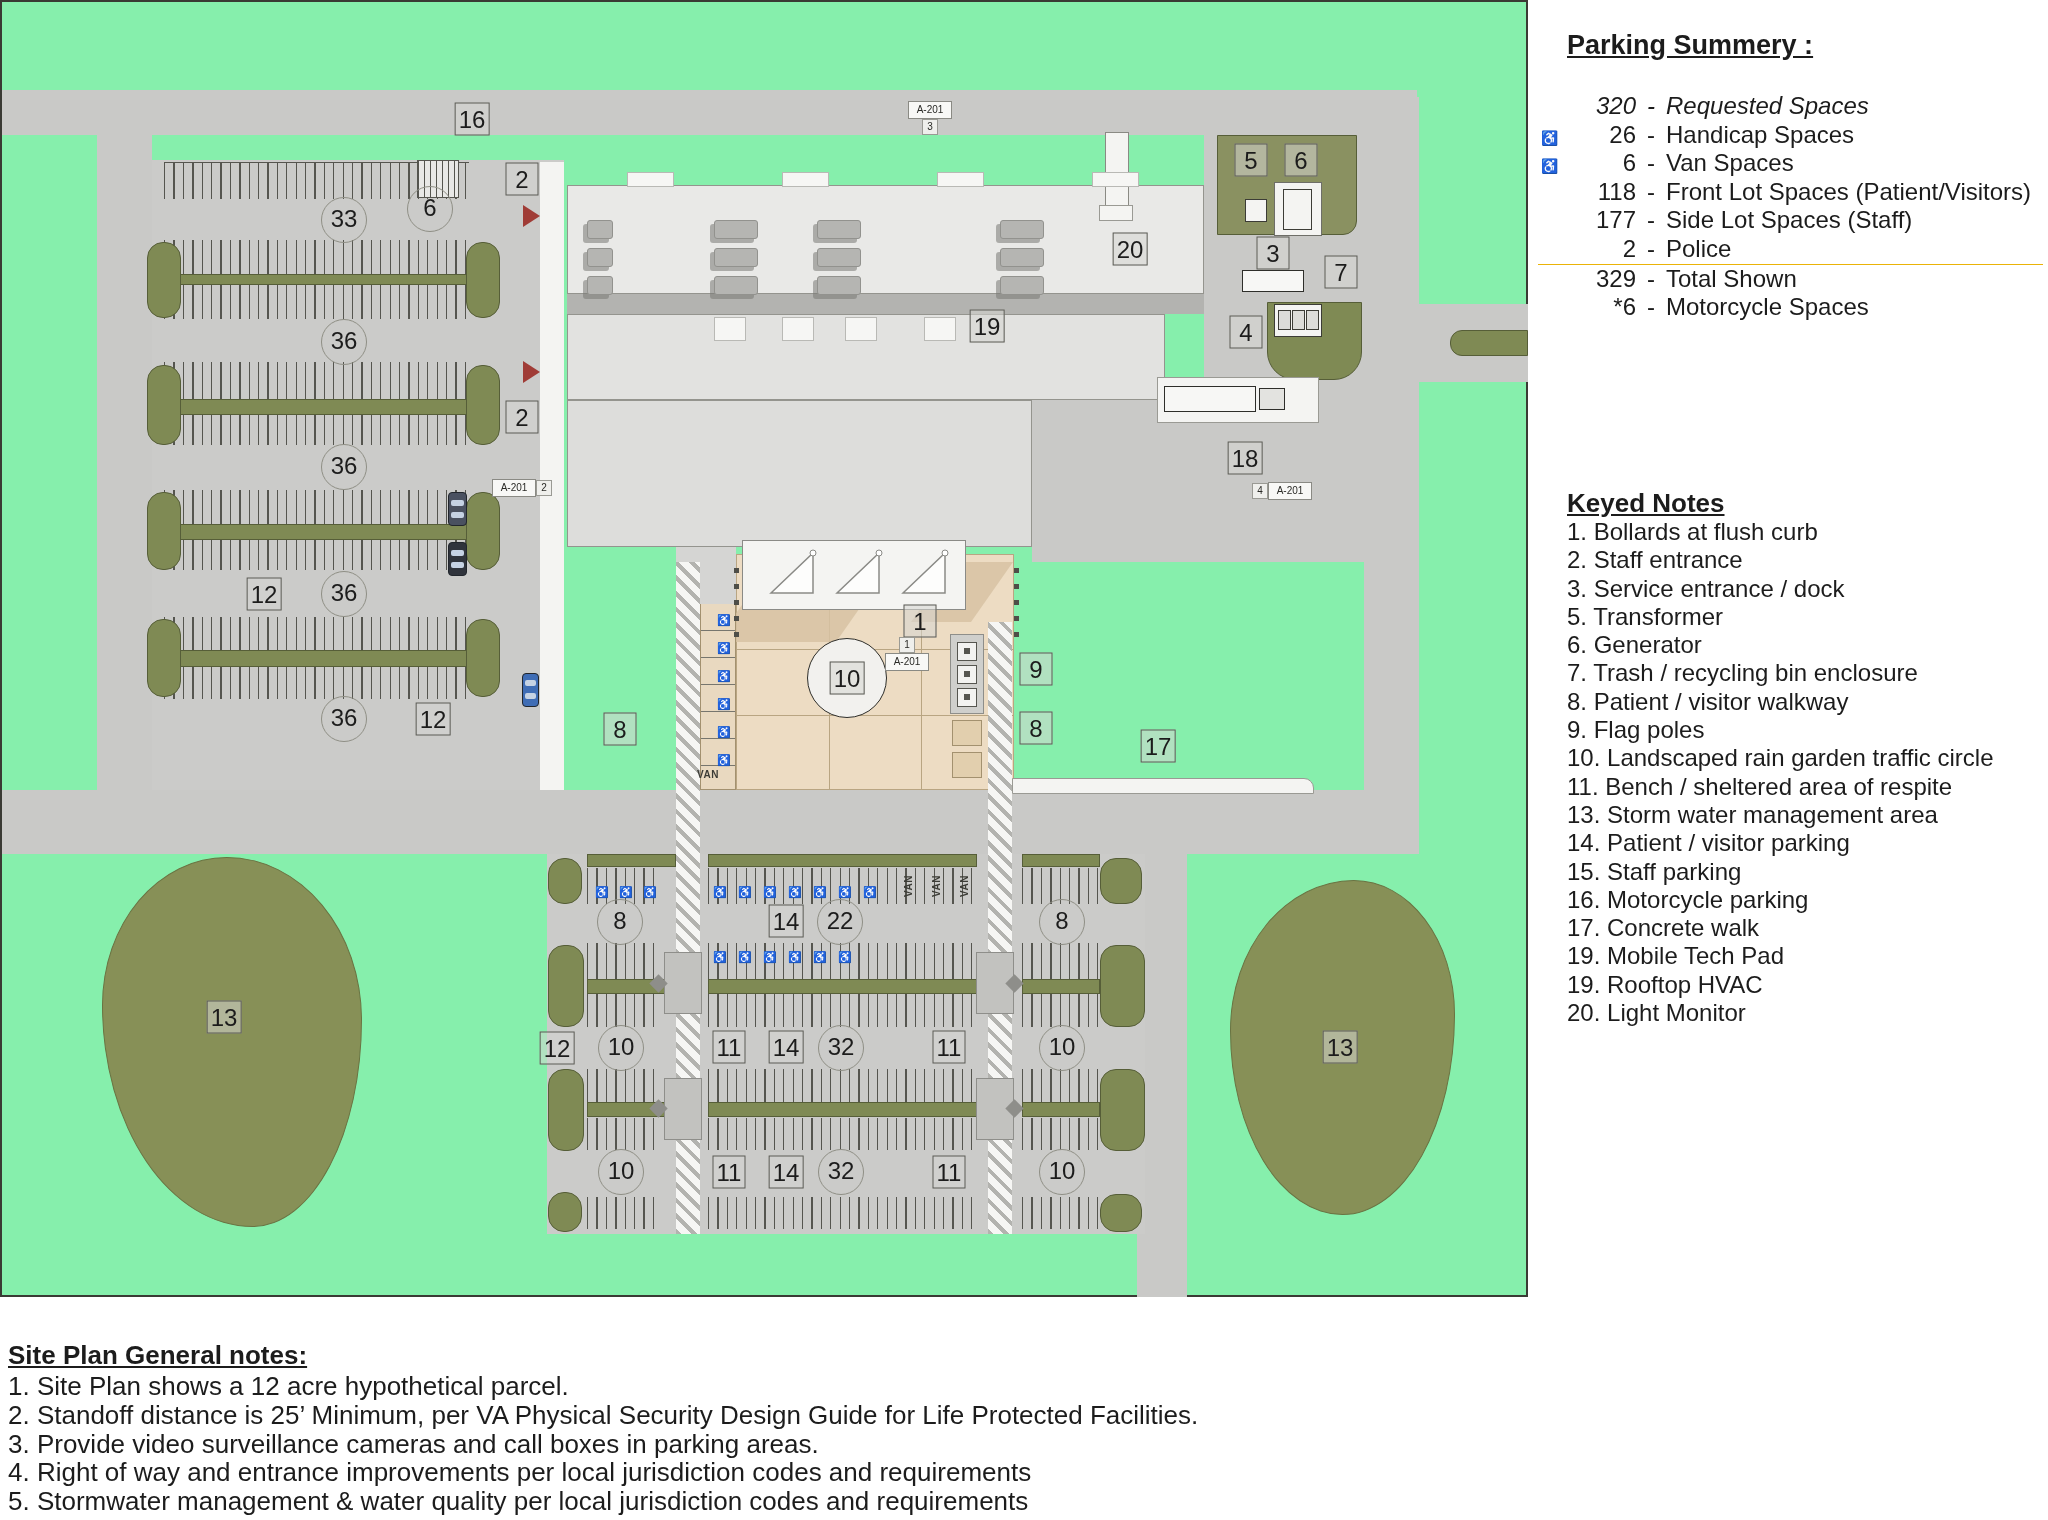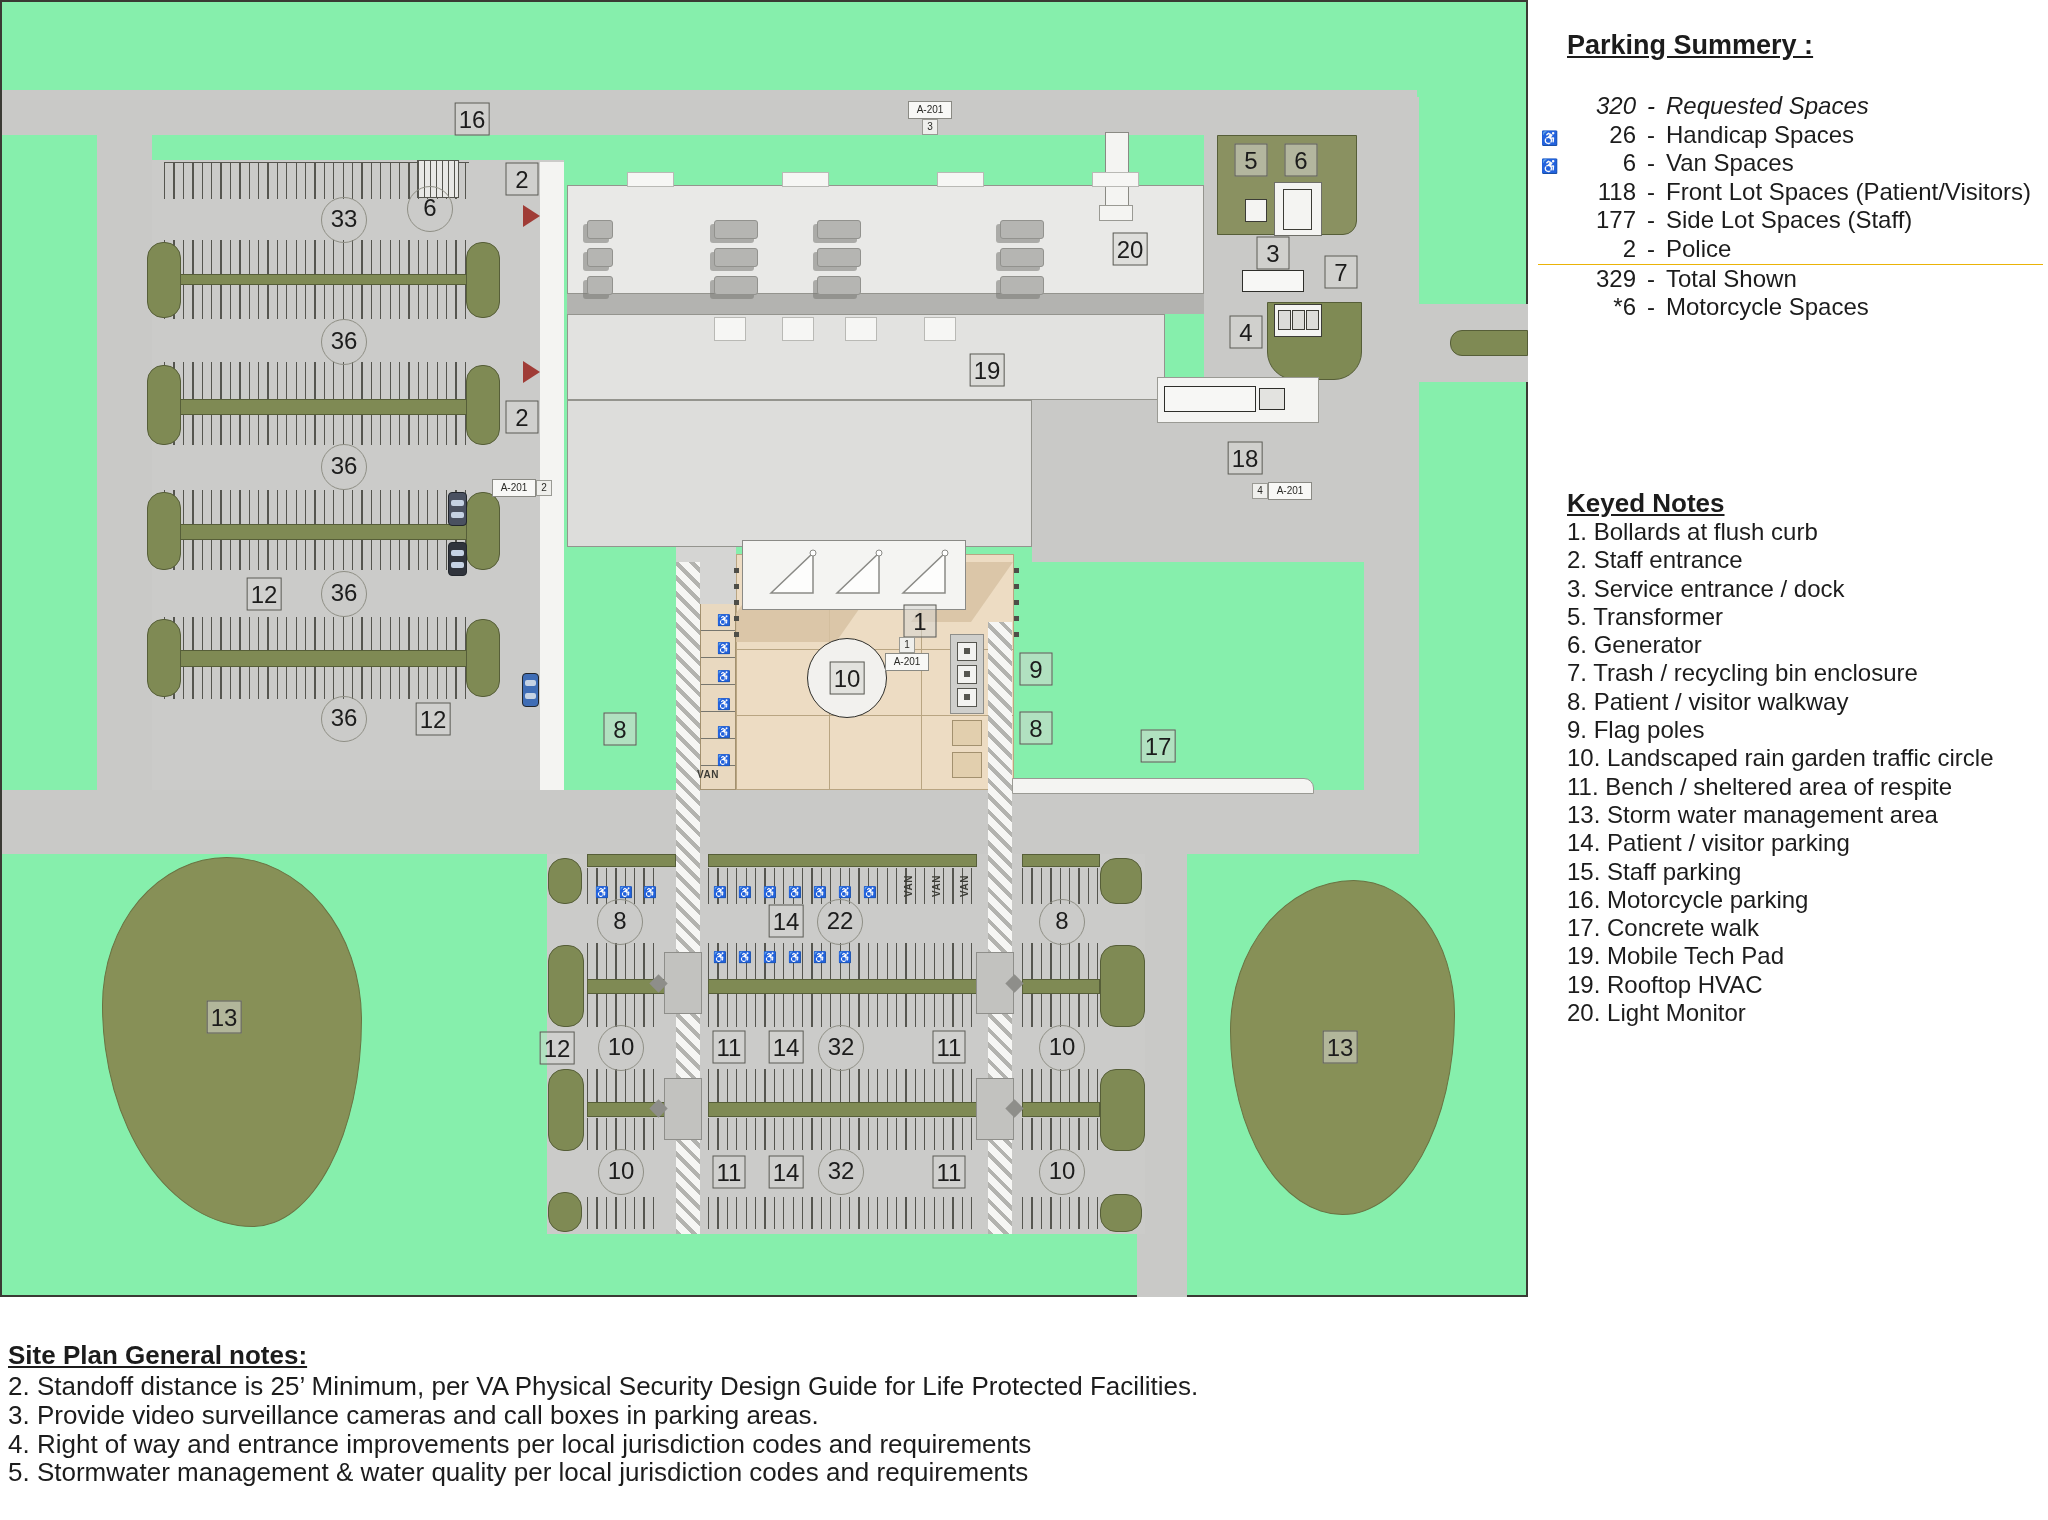--- a/index.html
+++ b/index.html
@@ -250,21 +250,21 @@
       <span class="win" style="top:19px;"></span>
     </div>
 
     <div id="markers">
         <div class="sq" style="left: 470px; top: 117px;">16</div>
         <div class="sq" style="left: 520px; top: 177px;">2</div>
         <div class="sq" style="left: 520px; top: 415px;">2</div>
         <div class="sq" style="left: 262px; top: 592px;">12</div>
         <div class="sq" style="left: 431px; top: 717px;">12</div>
         <div class="sq" style="left: 1128px; top: 247px;">20</div>
-        <div class="sq" style="left: 985px; top: 324px; margin-top: 44px;">19</div>
+        <div class="sq" style="left: 985px; top: 324px;">19</div>
         <div class="sq" style="left: 918px; top: 619px;">1</div>
         <div class="sq" style="left: 1034px; top: 667px;">9</div>
         <div class="sq" style="left: 1034px; top: 726px;">8</div>
         <div class="sq" style="left: 618px; top: 727px;">8</div>
         <div class="sq" style="left: 1156px; top: 744px;">17</div>
         <div class="sq" style="left: 1249px; top: 158px;">5</div>
         <div class="sq" style="left: 1299px; top: 158px;">6</div>
         <div class="sq" style="left: 1271px; top: 251px;">3</div>
         <div class="sq" style="left: 1339px; top: 270px;">7</div>
         <div class="sq" style="left: 1244px; top: 330px;">4</div>
@@ -422,19 +422,20 @@
       <div class="note-item">15. Staff parking</div>
       <div class="note-item">16. Motorcycle parking</div>
       <div class="note-item">17. Concrete walk</div>
       <div class="note-item">19. Mobile Tech Pad</div>
       <div class="note-item">19. Rooftop HVAC</div>
       <div class="note-item">20. Light Monitor</div>
     </div>
 
   <div class="paneltitle" style="left:8px;top:1340px;font-size:26px;">Site Plan General notes:</div>
   <div id="general-list">
+      <div class="note-item">1. Site Plan shows a 12 acre hypothetical parcel.</div>
       <div class="note-item">2. Standoff distance is 25’ Minimum, per VA Physical Security Design Guide for Life Protected Facilities.</div>
       <div class="note-item">3. Provide video surveillance cameras and call boxes in parking areas.</div>
       <div class="note-item">4. Right of way and entrance improvements per local jurisdiction codes and requirements</div>
       <div class="note-item">5. Stormwater management &amp; water quality per local jurisdiction codes and requirements</div>
     </div>
 
 </div>
 
 </body></html>

